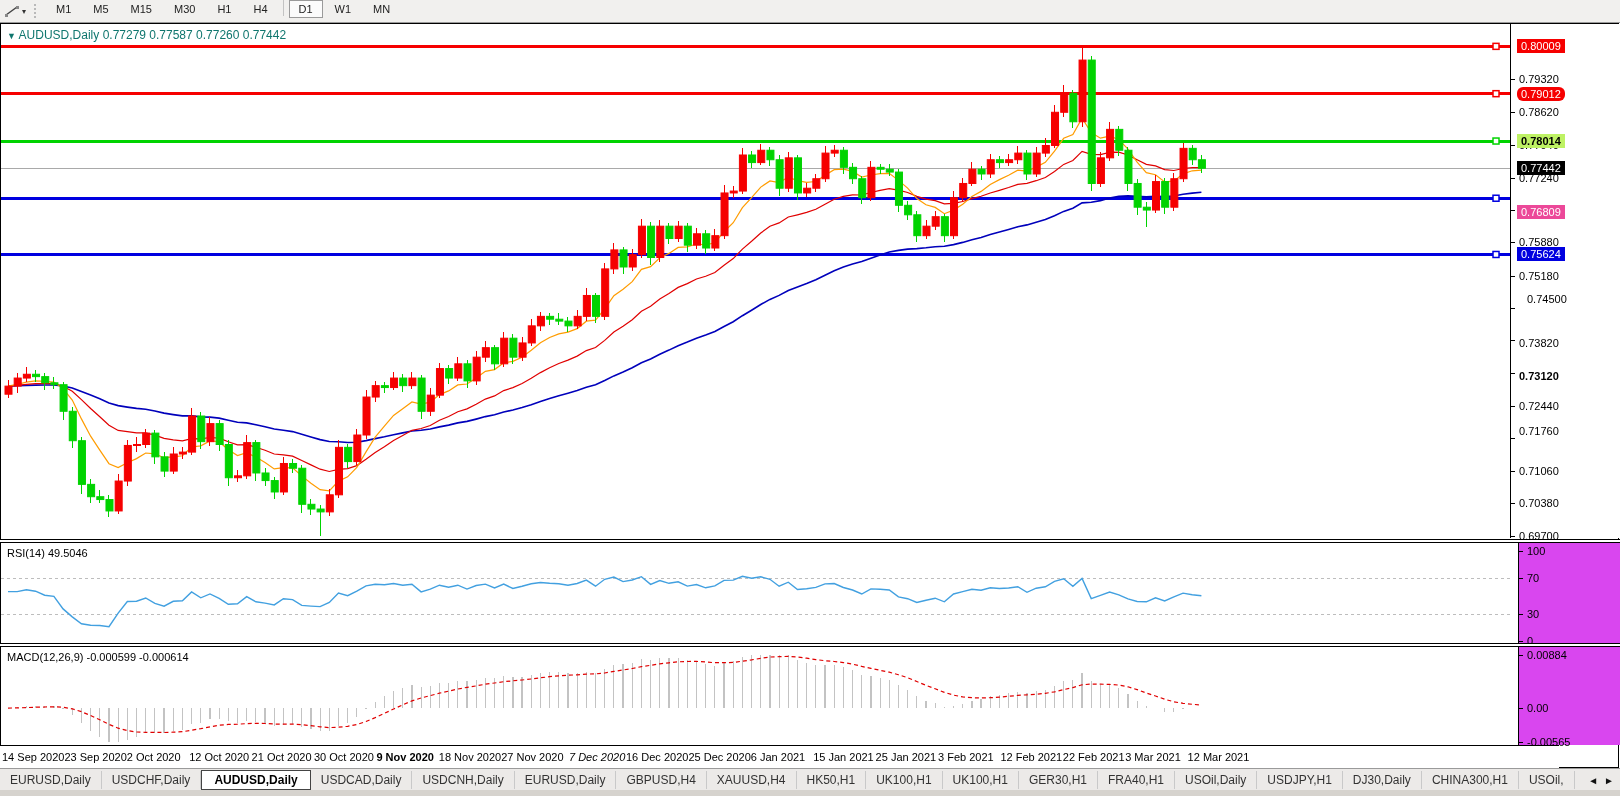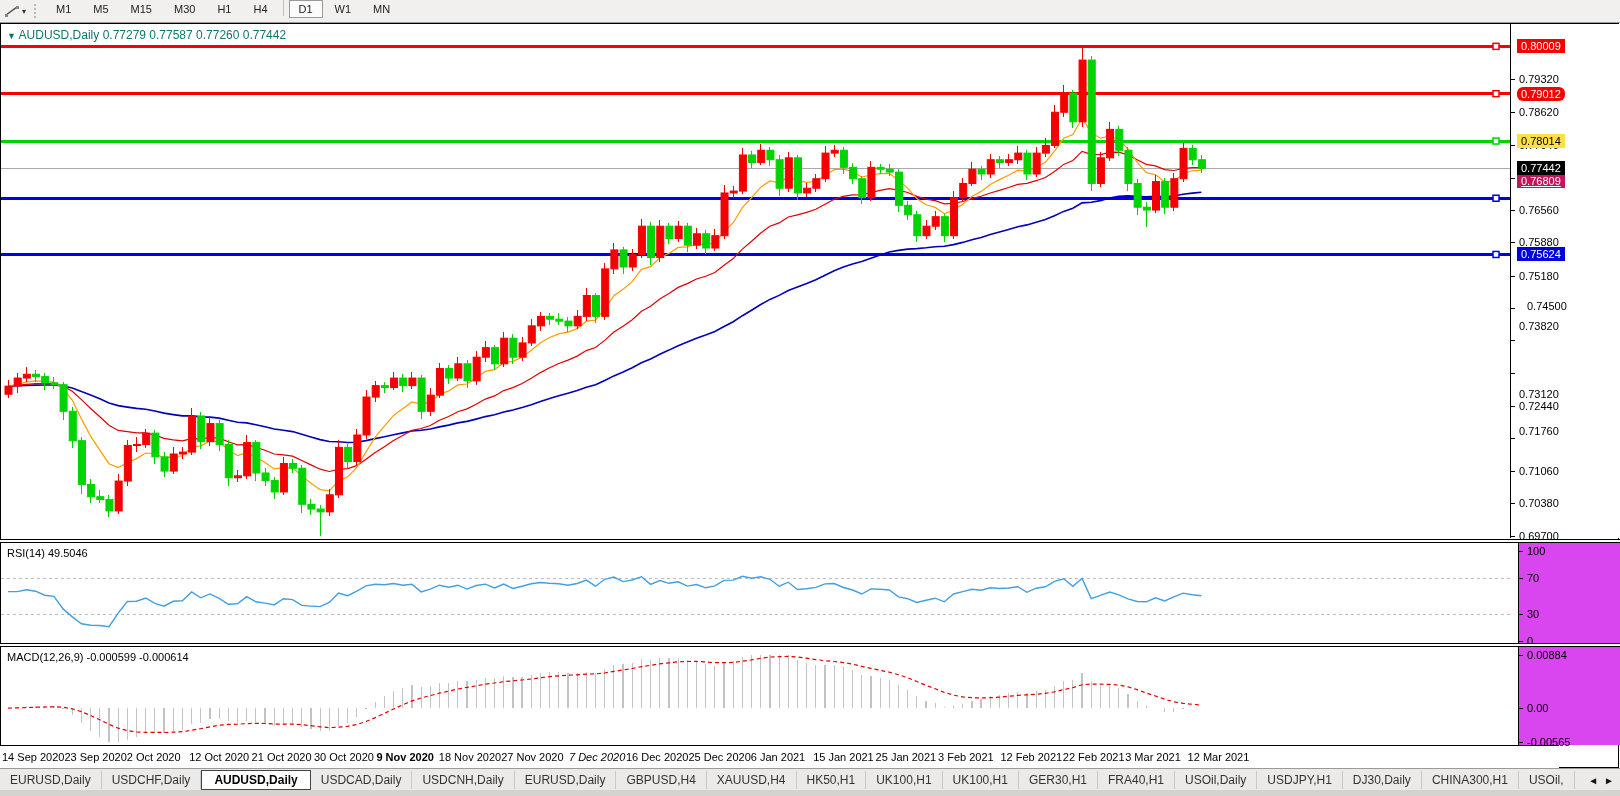--- a/index.html
+++ b/index.html
@@ -362,39 +362,39 @@
       <div class="axis-tick-label" style="top: 114.551px;">0.77940</div>
       <div class="axis-dash" style="top: 153.773px;"></div>
       <div class="axis-tick-label" style="top: 147.773px;">0.77240</div>
       <div class="axis-dash" style="top: 186.047px;"></div>
       <div class="axis-tick-label" style="top: 180.047px;">0.76560</div>
       <div class="axis-dash" style="top: 218.32px;"></div>
       <div class="axis-tick-label" style="top: 212.32px;">0.75880</div>
       <div class="axis-dash" style="top: 251.542px;"></div>
       <div class="axis-tick-label" style="top: 245.542px;">0.75180</div>
       <div class="axis-dash" style="top: 283.816px;"></div>
-      <div class="axis-tick-label" style="top: 276px; padding-left: 8px;">0.74500</div>
+      <div class="axis-tick-label" style="top: 269px; padding-left: 8px;">0.74500</div>
       <div class="axis-dash" style="top: 316.089px;"></div>
-      <div class="axis-tick-label" style="top: 296px;">0.73820</div>
+      <div class="axis-tick-label" style="top: 313px;">0.73820</div>
       <div class="axis-dash" style="top: 349.312px;"></div>
-      <div class="axis-tick-label" style="top: 364px;">0.73120</div>
+      <div class="axis-tick-label" style="top: 346px; font-weight: bold;">0.73120</div>
       <div class="axis-dash" style="top: 381.585px;"></div>
       <div class="axis-tick-label" style="top: 375.585px;">0.72440</div>
       <div class="axis-dash" style="top: 413.859px;"></div>
       <div class="axis-tick-label" style="top: 401px;">0.71760</div>
       <div class="axis-dash" style="top: 447.081px;"></div>
       <div class="axis-tick-label" style="top: 441.081px;">0.71060</div>
       <div class="axis-dash" style="top: 479.355px;"></div>
       <div class="axis-tick-label" style="top: 473.355px;">0.70380</div>
       <div class="axis-dash" style="top: 511.628px;"></div>
       <div class="axis-tick-label" style="top: 505.628px;">0.69700</div>
       <div class="badge" style="top: 15.3541px; background: rgb(246, 0, 0); color: rgb(255, 255, 255);">0.80009</div>
       <div class="badge" style="top: 62.6725px; background: rgb(246, 0, 0); color: rgb(255, 255, 255); border-radius: 6px;">0.79012</div>
-      <div class="badge" style="top: 110.038px; background: #fde047; color: rgb(0, 0, 0);">0.78014</div>
-      <div class="badge" style="top: 150px; background: #be185d; color: rgb(255, 255, 255); text-decoration: underline;">0.76809</div>
+      <div class="badge" style="top: 110.038px; background: #bef264; color: rgb(0, 0, 0); font-weight: bold;">0.78014</div>
+      <div class="badge" style="top: 181px; background: #ec4899; color: rgb(255, 255, 255);">0.76809</div>
       <div class="badge" style="top: 223.47px; background: rgb(0, 0, 224); color: rgb(255, 255, 255);">0.75624</div>
       <div class="badge" style="top: 137.186px; background: rgb(0, 0, 0); color: rgb(255, 255, 255);">0.77442</div>
     </div>
 
   <div class="sep-band" style="top:539px;"></div>
 
   <div class="main-plot" style="top:543px;height:100px;">
     <svg id="rsi-svg" width="1509" height="100">
         <line x1="0" y1="35" x2="1509" y2="35" stroke="#bdbdbd" stroke-width="1" stroke-dasharray="3 3" shape-rendering="crispEdges"></line>
         <line x1="0" y1="71" x2="1509" y2="71" stroke="#bdbdbd" stroke-width="1" stroke-dasharray="3 3" shape-rendering="crispEdges"></line>

